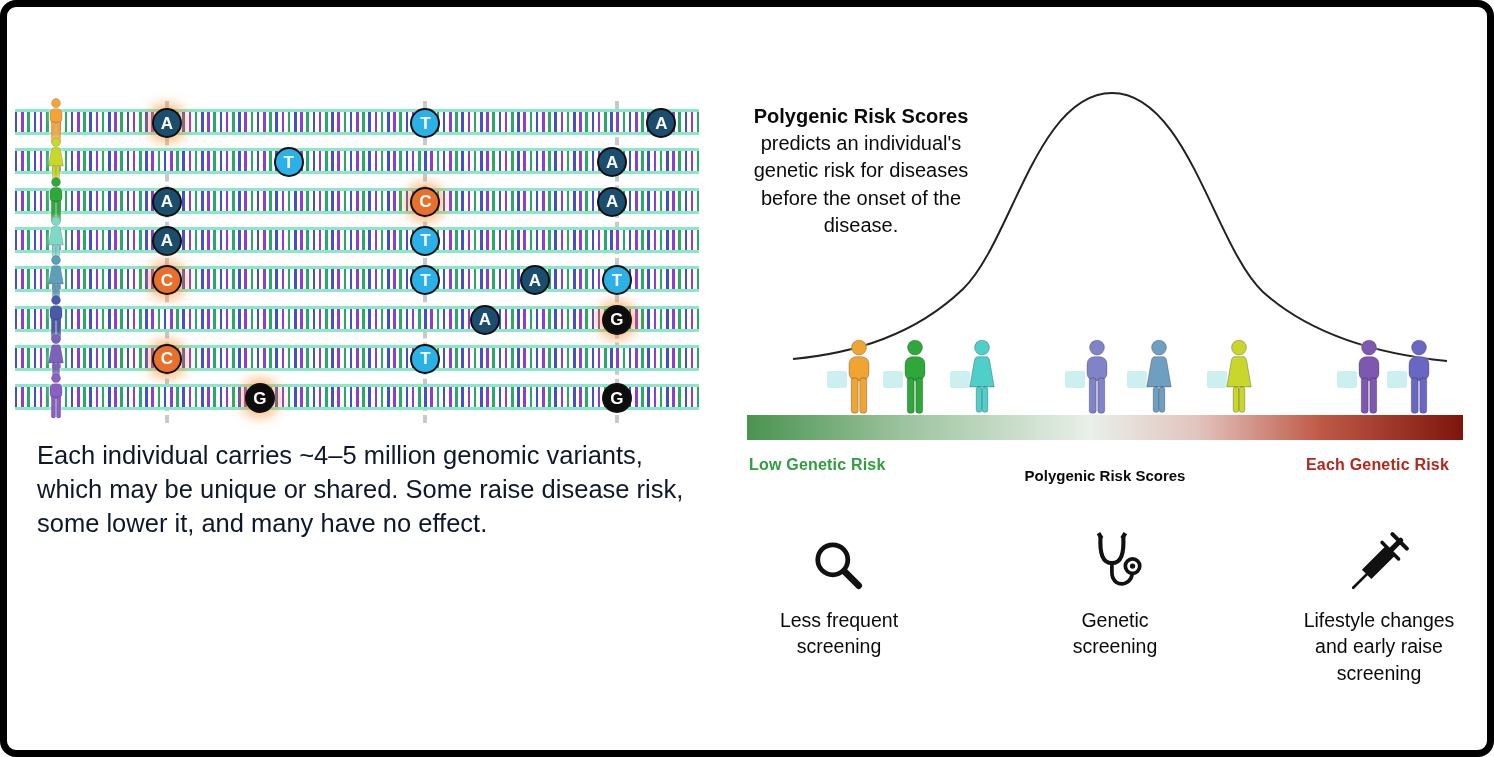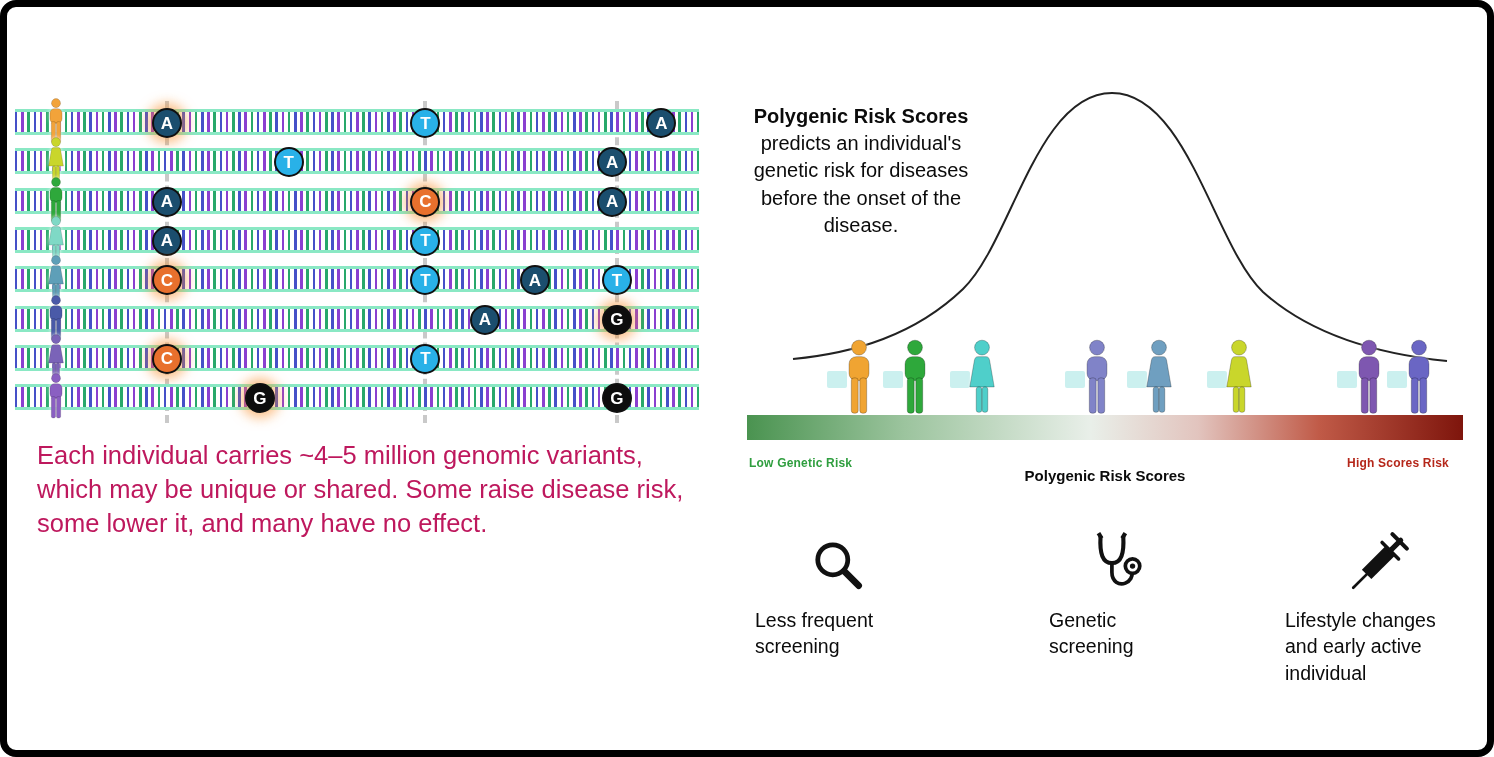--- a/index.html
+++ b/index.html
@@ -21,45 +21,45 @@
               #28a86a 12.4px 14.9px, rgba(255,255,255,0) 14.9px 18.6px) #fff; }
   .row-person { position:absolute; left:30px; top:-11px; width:22px; height:50px; z-index:2;
                 filter: drop-shadow(0 0 2px rgba(255,255,255,.95)); }
   .row-person svg { width:100%; height:100%; display:block; }
   .variant { position:absolute; top:50%; width:30px; height:30px; margin:-14px 0 0 -15px;
              border-radius:50%; border:2.5px solid #101010; z-index:3;
              display:flex; align-items:center; justify-content:center;
              font-weight:bold; font-size:17px; line-height:1; }
   .variant.glow { box-shadow:0 0 12px 5px rgba(247,140,40,.55); }
   .caption { position:absolute; left:30px; top:432px; width:668px;
-             font-size:25.5px; line-height:1.33; color:#be185d; }
+             font-size:25.5px; line-height:1.33; color:#0f172a; }
 
   
   .intro { position:absolute; left:742px; top:96px; width:224px;
            font-size:20px; line-height:1.36; text-align:center; color:#0b0b0b; }
   .curve { position:absolute; left:778px; top:70px; width:688px; height:294px; z-index:1; }
   .prs-persons { position:absolute; left:740px; top:330px; width:716px; height:78px; z-index:2; }
   .prs-person { position:absolute; bottom:0; width:46px; height:76px; }
   .prs-person svg { position:absolute; inset:0; width:100%; height:100%;
                     filter: drop-shadow(0 0 1.5px rgba(255,255,255,.9)); }
   .prs-person .tick { position:absolute; left:-9px; top:32px; width:20px; height:17px;
                       background:rgba(118,216,212,.38); border-radius:2px; }
   .risk-bar { position:absolute; left:740px; top:408px; width:716px; height:25px; z-index:1; }
-  .bar-label { position:absolute; top:449px; font-size:12px; font-weight:bold; letter-spacing:.2px; }
+  .bar-label { position:absolute; top:449px; font-size:16px; font-weight:bold; letter-spacing:.2px; }
   .bar-label.low  { left:742px; }
   .bar-label.high { right:38px; }
   .axis-label { position:absolute; left:740px; top:460px; width:716px; text-align:center;
                 font-size:15px; font-weight:bold; color:#0b0b0b; }
 
   .screening { position:absolute; left:720px; top:510px; width:766px; height:190px; }
   .sc-col { position:absolute; top:0; width:224px; display:flex; flex-direction:column; align-items:center; }
   .sc-col.c0 { left:0; } .sc-col.c1 { left:276px; } .sc-col.c2 { left:540px; }
   .sc-icon { height:78px; display:flex; align-items:flex-end; justify-content:center; margin-bottom:12px; }
   .sc-icon svg { display:block; }
-  .sc-label { font-size:19.5px; line-height:1.35; text-align:left; color:#0b0b0b; }
+  .sc-label { font-size:19.5px; line-height:1.35; text-align:center; color:#0b0b0b; }
   .c0 .sc-label { max-width:168px; }
   .c1 .sc-label { max-width:132px; }
   .c2 .sc-label { max-width:188px; }
 </style>
 </head>
 <body>
 
 <div class="frame">
 
   <section>
@@ -256,21 +256,21 @@
             <circle cx="20" cy="9.5" r="8.2"></circle>
             <rect x="9" y="19.5" width="22" height="26.5" rx="8"></rect>
             <rect x="11.5" y="43" width="7.6" height="39" rx="3"></rect>
             <rect x="20.9" y="43" width="7.6" height="39" rx="3"></rect>
           </svg>
         </span>
       </div>
 
     <div class="risk-bar" style="background: linear-gradient(90deg, rgb(74, 147, 80) 0%, rgb(156, 196, 158) 22%, rgb(233, 239, 233) 48%, rgb(226, 196, 190) 63%, rgb(192, 90, 71) 80%, rgb(126, 21, 12) 100%);"></div>
     <div class="bar-label low" style="color: rgb(47, 158, 63);">Low Genetic Risk</div>
-    <div class="bar-label high" style="color: rgb(181, 39, 26);">High Scores Risk</div>
+    <div class="bar-label high" style="color: rgb(181, 39, 26);">Each Genetic Risk</div>
     <div class="axis-label">Polygenic Risk Scores</div>
 
     <div class="screening" id="screening">
         <div class="sc-col c0">
           <div class="sc-icon">
             <svg width="58" height="58" viewBox="0 0 56 56" xmlns="http://www.w3.org/2000/svg">
               <circle cx="22" cy="22" r="14.5" fill="none" stroke="#111" stroke-width="4.6"></circle>
               <line x1="33" y1="33" x2="47" y2="47" stroke="#111" stroke-width="6.4" stroke-linecap="round"></line>
             </svg>
           </div>
@@ -292,18 +292,18 @@
         <div class="sc-col c2">
           <div class="sc-icon">
             <svg width="66" height="66" viewBox="0 0 64 64" xmlns="http://www.w3.org/2000/svg" stroke="#111" stroke-linecap="round">
               <line x1="7" y1="57" x2="21" y2="43" stroke-width="2.6"></line>
               <line x1="20" y1="44" x2="43" y2="21" stroke-width="13" stroke-linecap="butt"></line>
               <line x1="35" y1="13" x2="51" y2="29" stroke-width="3.4"></line>
               <line x1="43" y1="21" x2="53" y2="11" stroke-width="5"></line>
               <line x1="45" y1="5" x2="59" y2="19" stroke-width="4"></line>
             </svg>
           </div>
-          <div class="sc-label">Lifestyle changes and early active individual</div>
+          <div class="sc-label">Lifestyle changes and early raise screening</div>
         </div>
       </div>
   </section>
 
 </div>
 
 </body></html>

